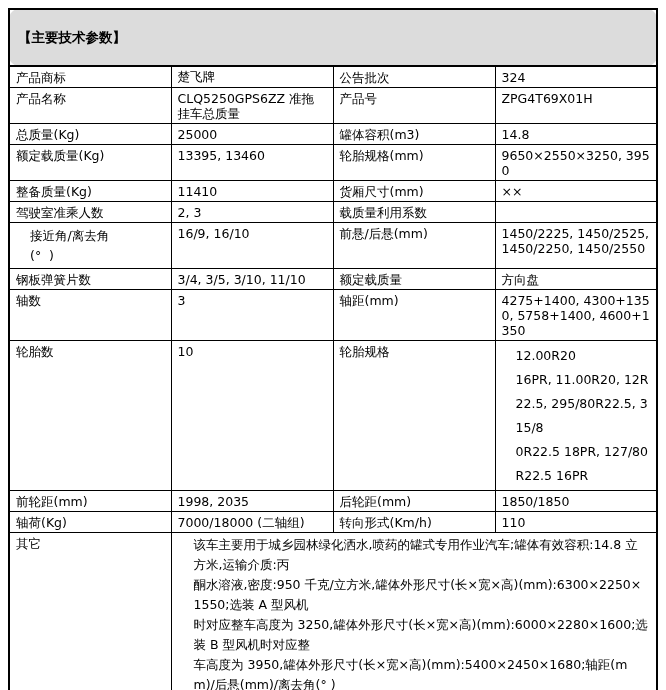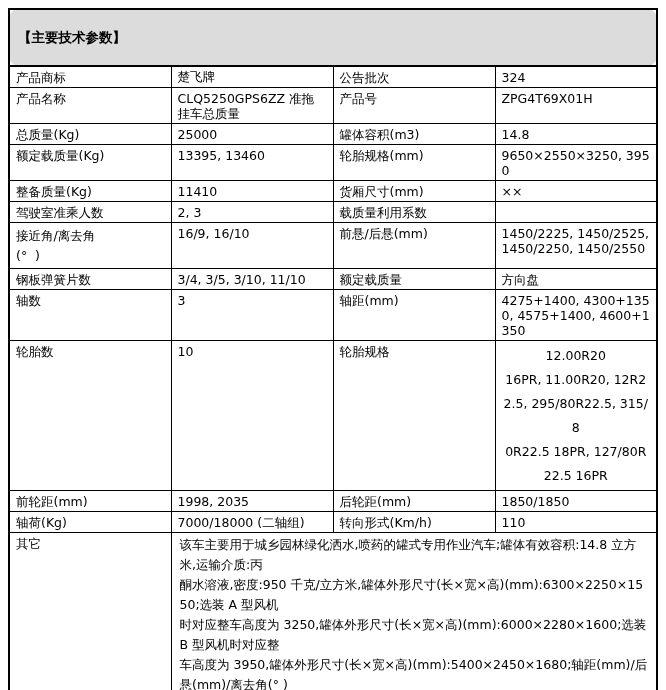--- a/index.html
+++ b/index.html
@@ -1,22 +1,22 @@
 <!DOCTYPE html>
 <html><head>
 <meta charset="utf-8">
 <style>
   html,body{margin:0;padding:0;background:#fff;}
   body{font-family:"DejaVu Sans",sans-serif;font-size:12.5px;color:#000;}
   .wrap{position:relative;margin:8px;width:650px;}
   table{border-collapse:collapse;width:650px;table-layout:fixed;border:2px solid #000;}
   td{border:1px solid #000;padding:3px 6px 2px;line-height:15px;vertical-align:top;overflow:hidden;white-space:pre-wrap;word-break:break-all;}
   tr.sec-title td{background:#dcdcdc;font-weight:bold;font-size:13.5px;border-bottom:2px solid #000;padding:20px 8px;border-radius:10px;}
-  .lines div{line-height:20px;}
-  .lines.wide div{line-height:24px;text-align:center;}
+  .lines div{line-height:20px;margin-left:14px;}
+  .lines.wide div{line-height:24px;}
   td.other-cell{padding:2px 8px;}
   
   .t1 .c1{width:107px;} .t1 .c2{width:168px;font-family:Liberation Serif, serif;} .t1 .c3{width:122px;}
 </style>
 </head>
 <body>
 
 <div class="wrap">
 
   <table class="t1">
@@ -69,21 +69,21 @@
     <tr>
       <td>钢板弹簧片数</td>
       <td>3/4, 3/5, 3/10, 11/10</td>
       <td>额定载质量</td>
       <td>方向盘</td>
     </tr>
     <tr>
       <td>轴数</td>
       <td>3</td>
       <td>轴距(mm)</td>
-      <td>4275+1400, 4300+1350, 4575+1400, 4600+1350</td>
+      <td>4275+1400, 4300+1350, 5758+1400, 4600+1350</td>
     </tr>
     <tr>
       <td>轮胎数</td>
       <td>10</td>
       <td>轮胎规格</td>
       <td class="lines wide"><div>12.00R20</div><div>16PR, 11.00R20, 12R22.5, 295/80R22.5, 315/8</div><div>0R22.5 18PR, 127/80R22.5 16PR</div></td>
     </tr>
     <tr>
       <td>前轮距(mm)</td>
       <td>1998, 2035</td>

